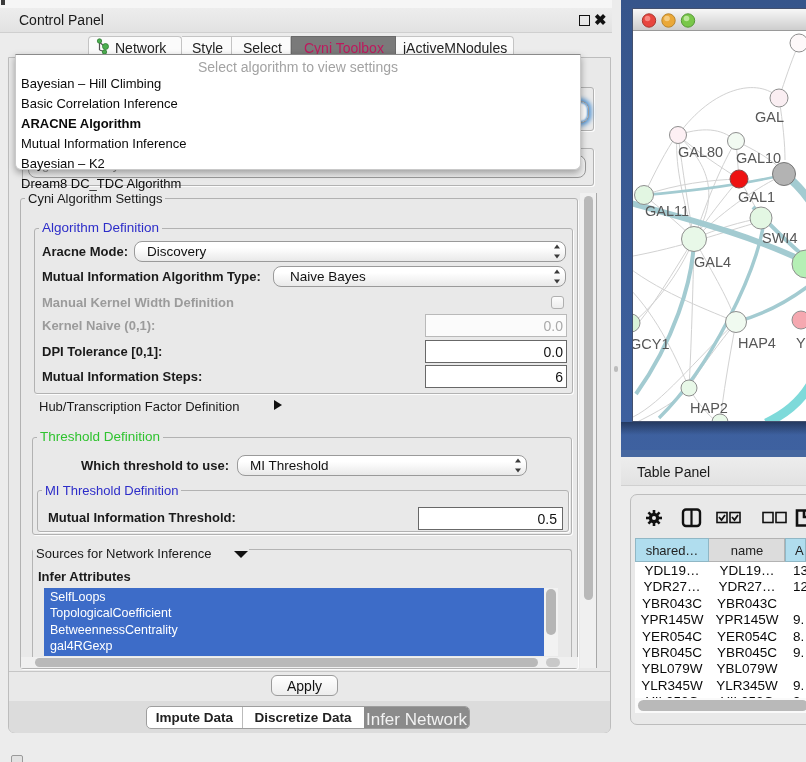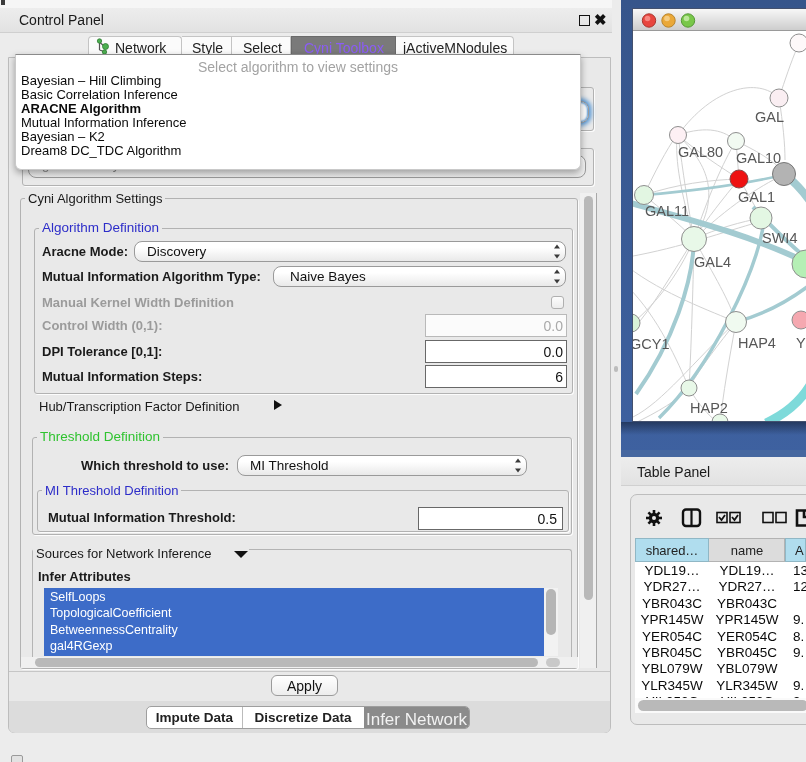--- a/index.html
+++ b/index.html
@@ -32,21 +32,21 @@
   <div class="abs" style="left:396px;top:36px;width:118px;height:22px;background:#fbfbfb;border:1px solid #c4c4c4;border-left:none;border-bottom:none;border-radius:0 4px 0 0;"></div>
   <svg class="abs" style="left:96px;top:38px;" width="16" height="17" viewBox="0 0 16 17">
     <path d="M3.5 3.5 L3.5 12 M3.5 12 L8 13.5 M4 4.5 L8.5 8.5" stroke="#555" stroke-width="1.2" fill="none"></path>
     <circle cx="3.5" cy="3" r="2.2" fill="#4caf50" stroke="#2e7d32" stroke-width="0.8"></circle>
     <circle cx="9.5" cy="8.5" r="3" fill="#4caf50" stroke="#2e7d32" stroke-width="0.8"></circle>
     <circle cx="8.5" cy="14" r="2.2" fill="#4caf50" stroke="#2e7d32" stroke-width="0.8"></circle>
   </svg>
   <div class="abs" style="left:115px;top:40px;font-size:14px;color:#222;">Network</div>
   <div class="abs" style="left:192px;top:40px;font-size:14px;color:#222;">Style</div>
   <div class="abs" style="left:243px;top:40px;font-size:14px;color:#222;">Select</div>
-  <div class="abs" style="left:304px;top:40px;font-size:14px;color:#8b5cf6;">Cyni Toolbox</div>
+  <div class="abs" style="left:304px;top:40px;font-size:14px;color:#be185d;">Cyni Toolbox</div>
   <div class="abs" style="left:403px;top:40px;font-size:14px;color:#222;">jActiveMNodules</div>
 
   <div class="abs" style="left:8px;top:57px;width:603px;height:676px;background:#e9e9e9;border:1px solid #bdbdbd;border-radius:0 0 6px 6px;"></div>
 
   <div class="abs grp" style="left:22px;top:87px;width:572px;height:44px;"></div>
   <div class="abs" style="left:30px;top:101px;width:559px;height:22px;background:#fff;border:1px solid #9a9a9a;border-radius:8px;box-shadow:0 0 4px 2.5px #5b9ad6, inset 0 0 2px 1px #5b9ad6;"></div>
   <div class="abs grp" style="left:22px;top:148px;width:572px;height:38px;"></div>
   <div class="abs" style="left:28px;top:155px;width:558px;height:23px;background:linear-gradient(#ffffff,#e9e9e9);border:1px solid #9a9a9a;border-radius:8px;"></div>
   <div class="abs" style="left:42px;top:157px;font-size:13px;color:#8a8a8a;">galFiltered.cys</div>
 
@@ -60,21 +60,21 @@
   <div class="abs combo" style="left:134px;top:241px;width:432px;height:21px;"></div>
   <div class="abs" style="left:147px;top:244px;font-size:13.5px;color:#111;">Discovery</div>
 
   <div class="abs lbl" style="left:42px;top:269px;">Mutual Information Algorithm Type:</div>
   <div class="abs combo" style="left:273px;top:266px;width:293px;height:21px;"></div>
   <div class="abs" style="left:290px;top:269px;font-size:13.5px;color:#111;text-align:center;">Naive Bayes</div>
 
   <div class="abs glbl" style="left:42px;top:295px;">Manual Kernel Width Definition</div>
   <div class="abs" style="left:551px;top:296px;width:13px;height:13px;background:linear-gradient(#fdfdfd,#ececec);border:1px solid #b0b0b0;border-radius:3px;"></div>
 
-  <div class="abs glbl" style="left:42px;top:318px;">Control Width (0,1):</div>
+  <div class="abs glbl" style="left:42px;top:318px;">Kernel Naive (0,1):</div>
   <div class="abs" style="left:425px;top:314px;width:142px;height:23px;background:#fbfbfb;border:1px solid #b9b9b9;"></div>
   <div class="abs" style="left:425px;top:318px;width:138px;font-size:14px;color:#a9a9a9;text-align:right;">0.0</div>
 
   <div class="abs lbl" style="left:42px;top:344px;">DPI Tolerance [0,1]:</div>
   <div class="abs" style="left:425px;top:340px;width:142px;height:23px;background:#fff;border:1px solid #686868;"></div>
   <div class="abs" style="left:425px;top:344px;width:138px;font-size:14px;color:#111;text-align:right;">0.0</div>
 
   <div class="abs lbl" style="left:42px;top:369px;">Mutual Information Steps:</div>
   <div class="abs" style="left:425px;top:365px;width:142px;height:23px;background:#fff;border:1px solid #686868;"></div>
   <div class="abs" style="left:425px;top:369px;width:138px;font-size:14px;color:#111;text-align:right;">6</div>
@@ -135,21 +135,21 @@
     <path d="M7 1.5 L10 5.5 L4 5.5 Z" fill="#3a3a3a"></path>
       <path d="M7 15.5 L10 11.5 L4 11.5 Z" fill="#3a3a3a"></path>
   </svg>
   <svg class="abs" style="left:511px;top:457px;" width="14" height="17" viewBox="0 0 14 17">
     <path d="M7 1.5 L10 5.5 L4 5.5 Z" fill="#3a3a3a"></path>
       <path d="M7 15.5 L10 11.5 L4 11.5 Z" fill="#3a3a3a"></path>
   </svg>
 
   <div class="abs" style="left:15px;top:54px;width:566px;height:116px;background:#fff;border:1px solid #c9c9c9;border-top:1px solid #8a8a8a;border-radius:0 0 6px 6px;box-shadow:0 3px 7px rgba(0,0,0,0.35);"></div>
   <div class="abs" style="left:15px;top:59px;width:566px;text-align:center;font-size:14px;color:#a3a3a3;">Select algorithm to view settings</div>
-  <div class="abs" style="left:21px;top:74px;font-size:13px;color:#0a0a0a;line-height:14px;">Bayesian – Hill Climbing<br>Basic Correlation Inference<br><b>ARACNE Algorithm</b><br>Mutual Information Inference<br>Bayesian – K2<br>Dream8 DC_TDC Algorithm</div>
+  <div class="abs" style="left:21px;top:74px;font-size:13px;color:#0a0a0a;line-height:20px;">Bayesian – Hill Climbing<br>Basic Correlation Inference<br><b>ARACNE Algorithm</b><br>Mutual Information Inference<br>Bayesian – K2<br>Dream8 DC_TDC Algorithm</div>
 
   <div class="abs" style="left:621px;top:0;width:185px;height:457px;background:linear-gradient(#36558b,#3e61a0);"></div>
   <div class="abs" style="left:621px;top:450px;width:185px;height:7px;background:#46679f;"></div>
 
   <div class="abs" style="left:621px;top:422px;width:185px;height:13px;background:linear-gradient(rgba(16,26,46,0.55),rgba(58,90,146,0));"></div>
   <div class="abs" style="left:632px;top:8px;width:174px;height:414px;border:1px solid #44516e;border-right:none;background:#fff;"></div>
   <div class="abs" style="left:633px;top:9px;width:173px;height:22px;background:linear-gradient(#f7f7f7,#cdcdcd);border-bottom:1px solid #9a9a9a;"></div>
   <svg class="abs" style="left:633px;top:9px;" width="70" height="22" viewBox="0 0 70 22">
     <circle cx="16" cy="11.5" r="6.7" fill="#e8463f" stroke="#a8372f" stroke-width="1"></circle>
     <circle cx="35.5" cy="11.5" r="6.7" fill="#eaa839" stroke="#b9852c" stroke-width="1"></circle>

